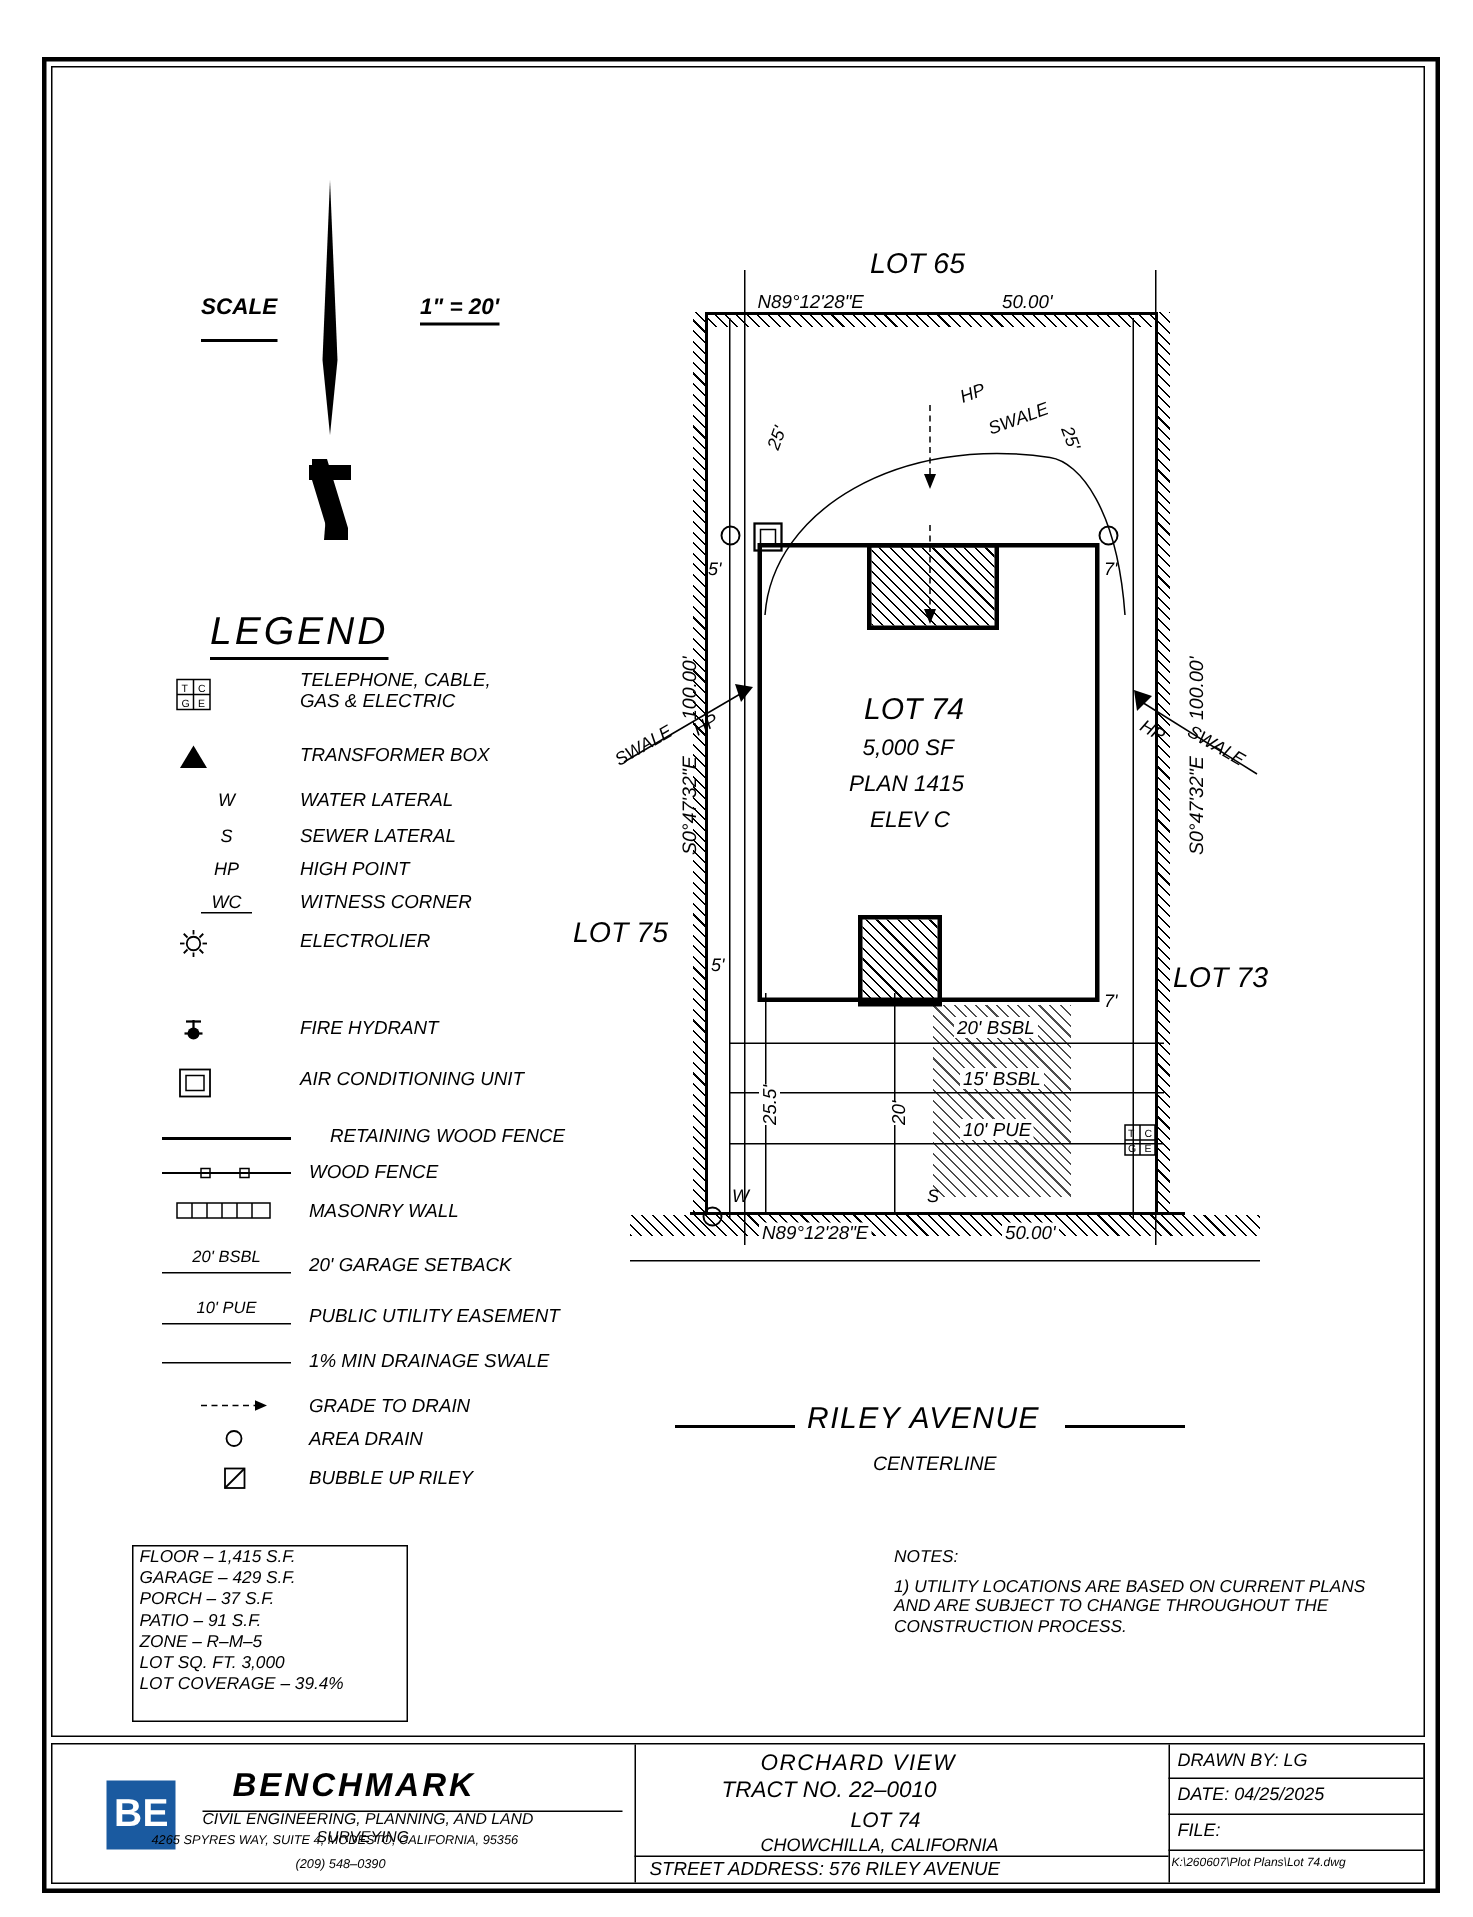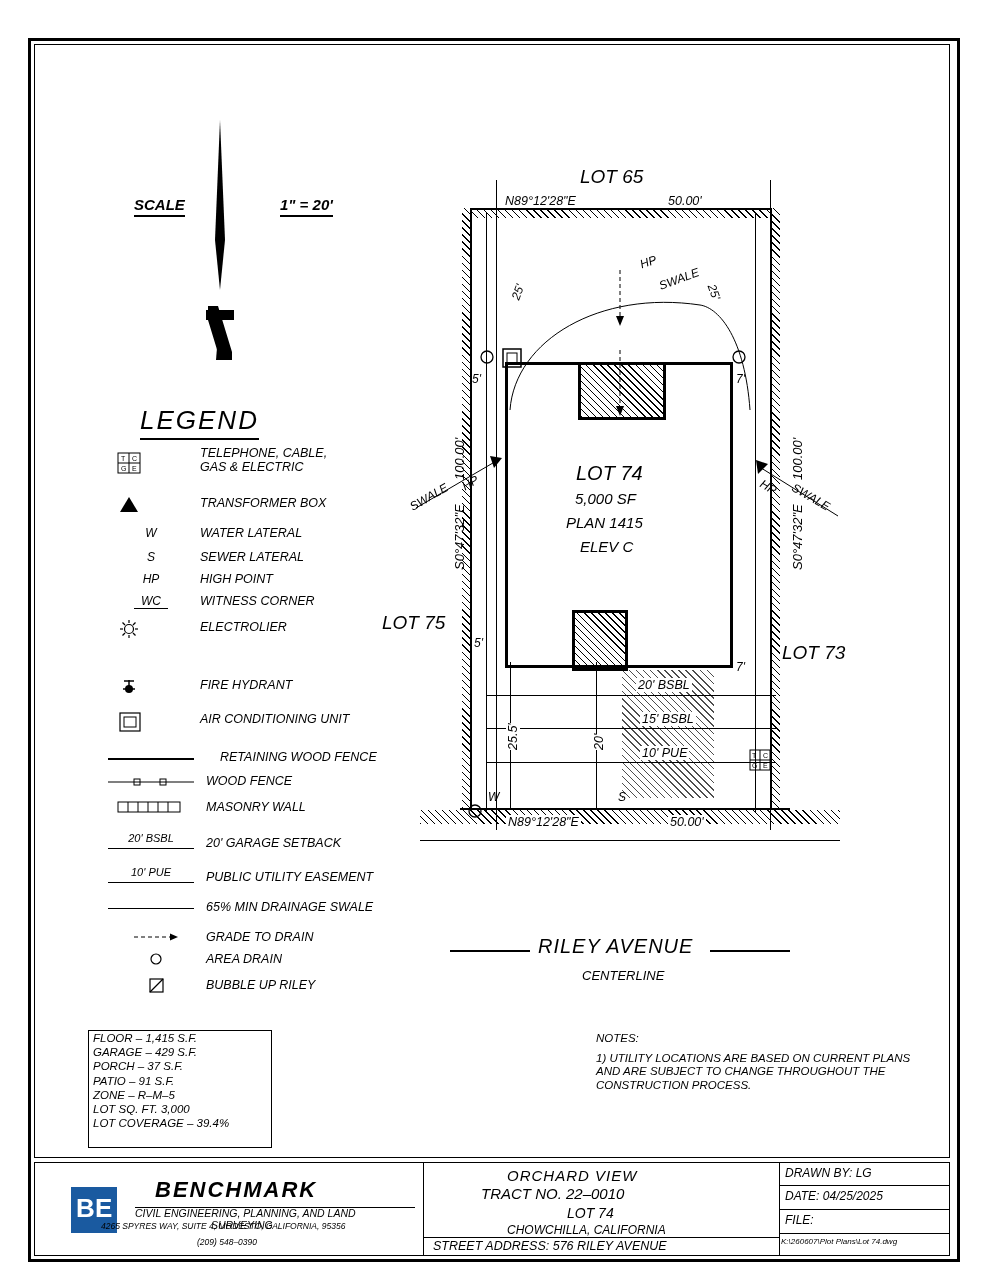--- a/index.html
+++ b/index.html
@@ -3,21 +3,21 @@
 <meta charset="utf-8">
 <style>
   html,body{margin:0;padding:0;background:#fff;}
   body{width:982px;height:1278px;font-family:"Liberation Sans",sans-serif;color:#000;}
   #sheet{position:relative;width:982px;height:1278px;overflow:hidden;background:#fff;}
   .frame{position:absolute;left:28px;top:38px;width:926px;height:1218px;border:3px solid #000;}
   .inner-frame{position:absolute;left:34px;top:44px;width:914px;height:1112px;border:1px solid #000;}
   .abs{position:absolute;}
 
   
-  #scale-label{left:134px;top:196px;font-size:15px;font-style:italic;font-weight:bold;border-bottom:2px solid #000;padding-bottom:2px;}
+  #scale-label{left:134px;top:196px;font-size:15px;font-style:italic;font-weight:bold;border-bottom:2px solid #000;padding-bottom:13px;}
   #scale-value{left:280px;top:196px;font-size:15px;font-style:italic;font-weight:bold;border-bottom:2px solid #000;padding-bottom:2px;}
   #north-arrow{left:198px;top:120px;width:44px;height:240px;}
 
   
   #legend-title{left:140px;top:405px;font-size:26px;font-style:italic;letter-spacing:2px;border-bottom:2px solid #000;padding-bottom:2px;}
   .lg-row{position:absolute;left:108px;width:320px;height:22px;}
   .lg-sym{position:absolute;left:0;top:0;width:86px;height:22px;}
   .lg-txt{position:absolute;left:92px;top:2px;font-size:12.5px;font-style:italic;white-space:nowrap;}
   .lg-txt2{position:absolute;left:92px;top:-6px;font-size:12.5px;font-style:italic;white-space:nowrap;line-height:14px;}
 
@@ -209,21 +209,21 @@
       <div style="position:absolute;left:0;top:0;width:86px;font-size:11px;font-style:italic;text-align:center">10' PUE</div>
       <div style="position:absolute;left:0;top:16px;width:86px;height:1px;background:#000"></div>
     </div>
     <div class="lg-txt" style="left:98px;top:4px">PUBLIC UTILITY EASEMENT</div>
   </div>
 
   <div class="lg-row" style="top:898px">
     <div class="lg-sym">
       <div style="position:absolute;left:0;top:10px;width:86px;height:1px;background:#000"></div>
     </div>
-    <div class="lg-txt" style="left:98px">65% MIN DRAINAGE SWALE</div>
+    <div class="lg-txt" style="left:98px">1% MIN DRAINAGE SWALE</div>
   </div>
 
   <div class="lg-row" style="top:928px">
     <div class="lg-sym">
       <svg width="86" height="18" viewBox="0 0 86 18">
         <line x1="26" y1="9" x2="62" y2="9" stroke="#000" stroke-width="1" stroke-dasharray="4,3"></line>
         <polygon points="62,5.5 70,9 62,12.5" fill="#000"></polygon>
       </svg>
     </div>
     <div class="lg-txt" style="left:98px">GRADE TO DRAIN</div>

